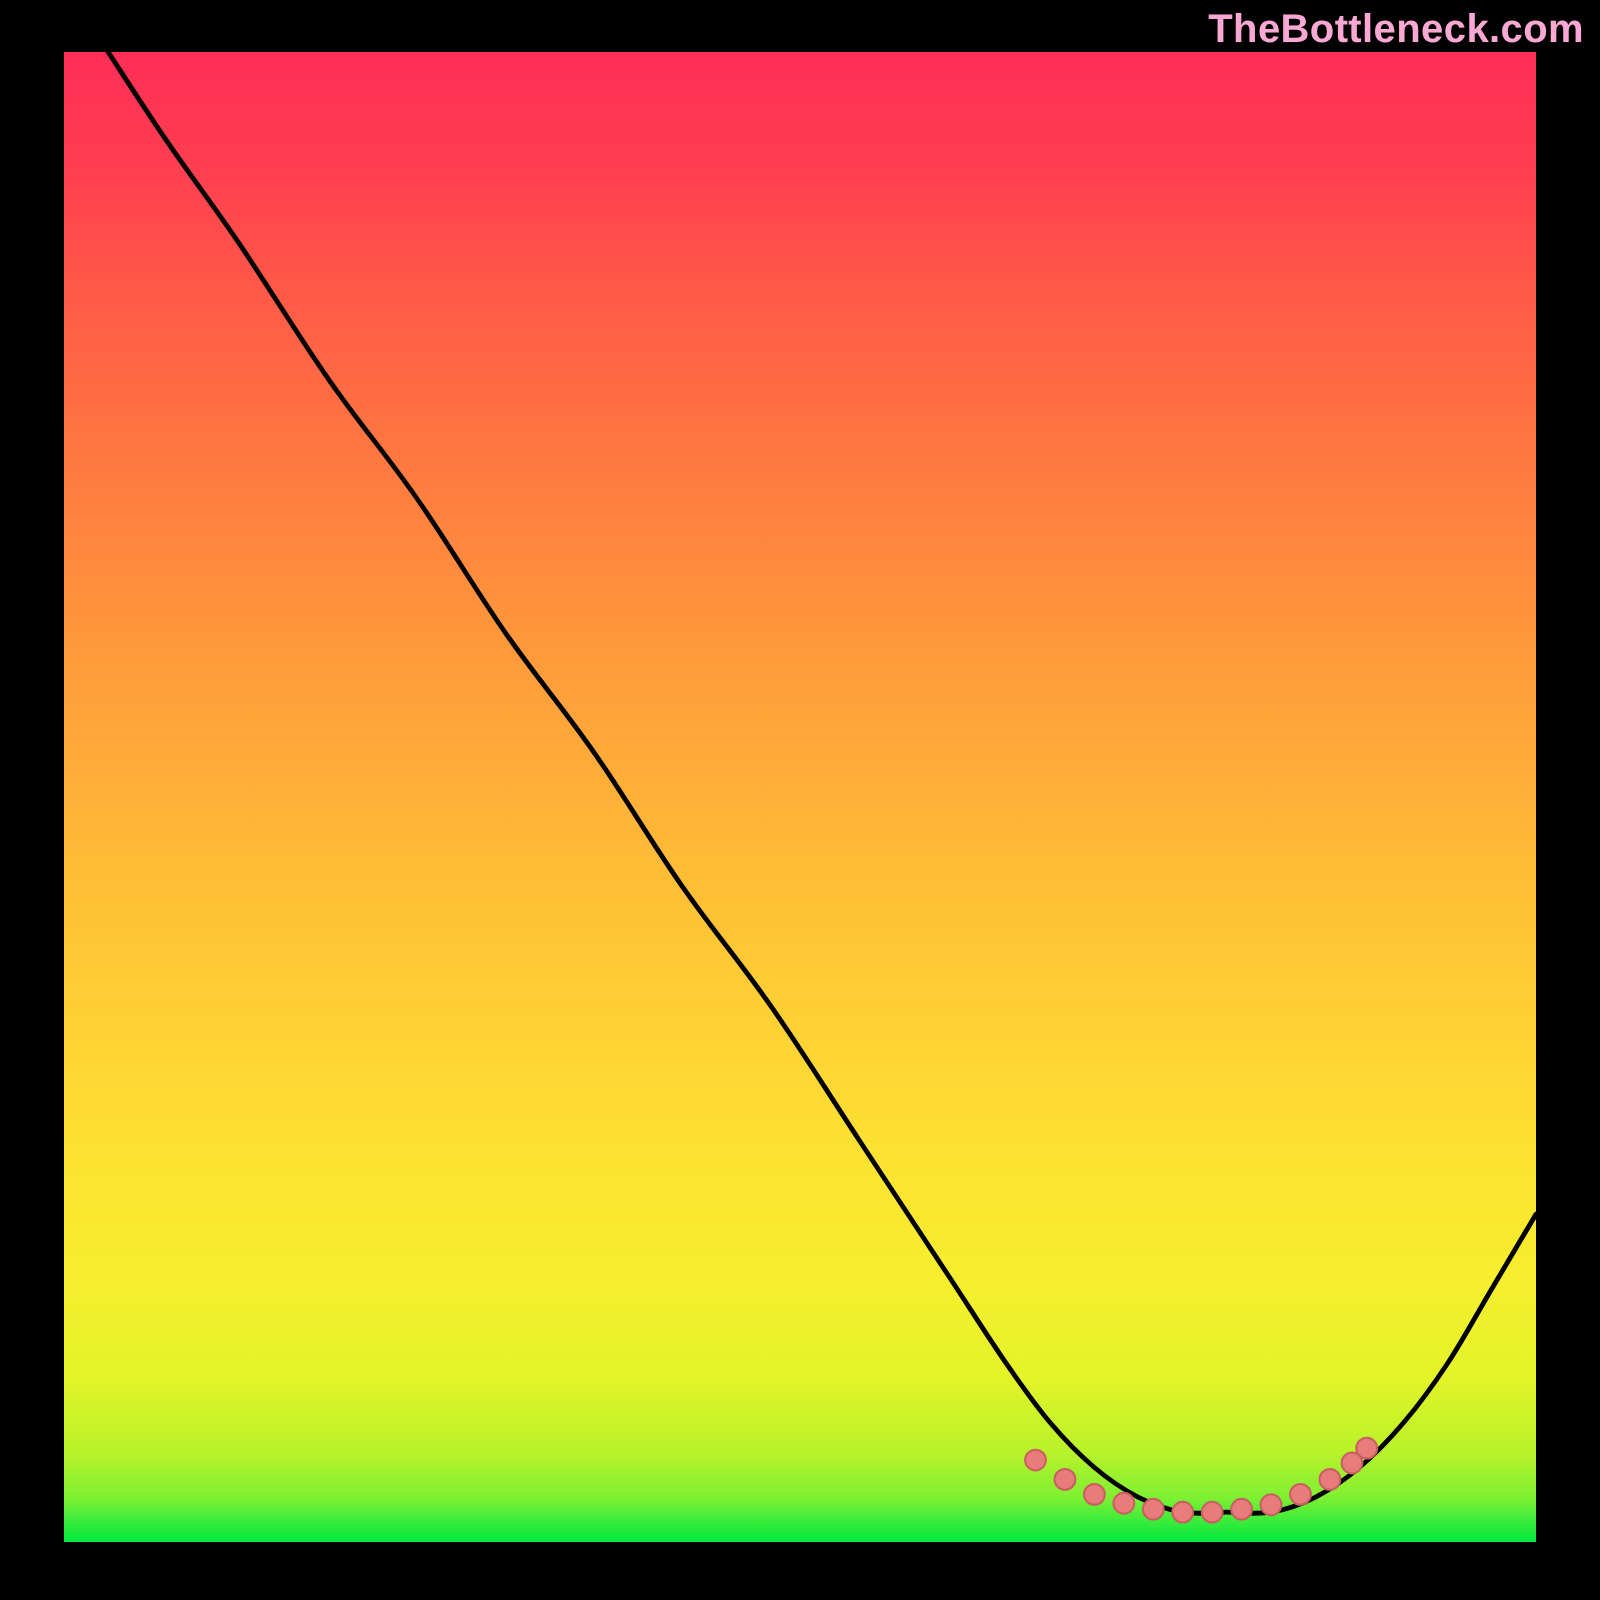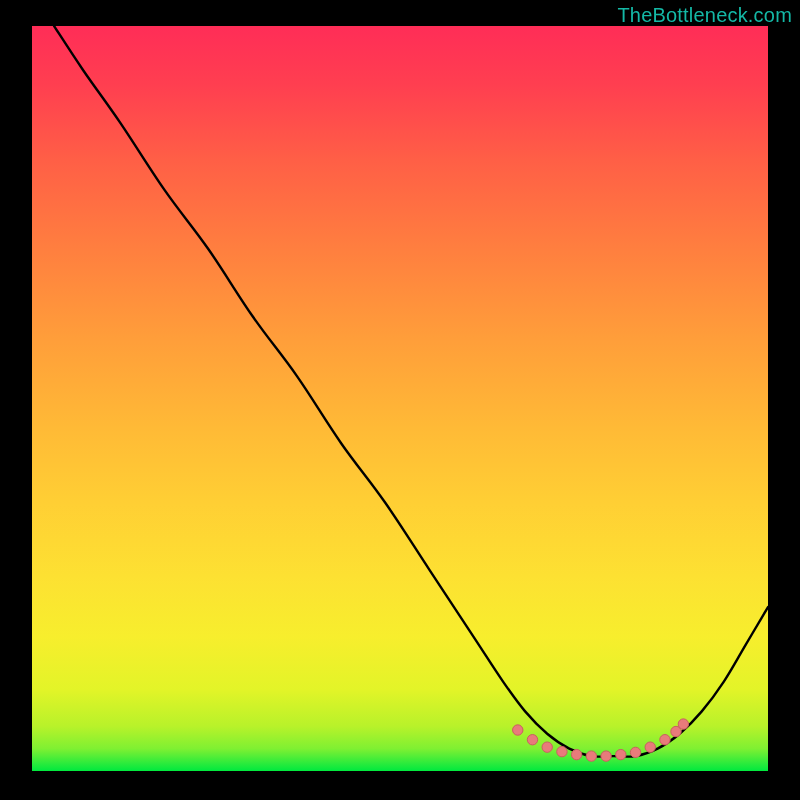--- a/index.html
+++ b/index.html
@@ -16,24 +16,24 @@
     top: 0;
     left: 0;
     width: 800px;
     height: 800px;
     background: #000;
   }
   .watermark {
     position: absolute;
     top: 4px;
     right: 8px;
-    color: #14b8a6;
+    color: #f9a8d4;
     font-size: 20px;
     letter-spacing: 0.2px;
-    font-weight: 400;
+    font-weight: 700;
     z-index: 20;
     margin-left: 20px;
   }
   .plot-area {
     position: absolute;
     left: 32px;
     top: 26px;
     width: 736px;
     height: 745px;
     overflow: hidden;

